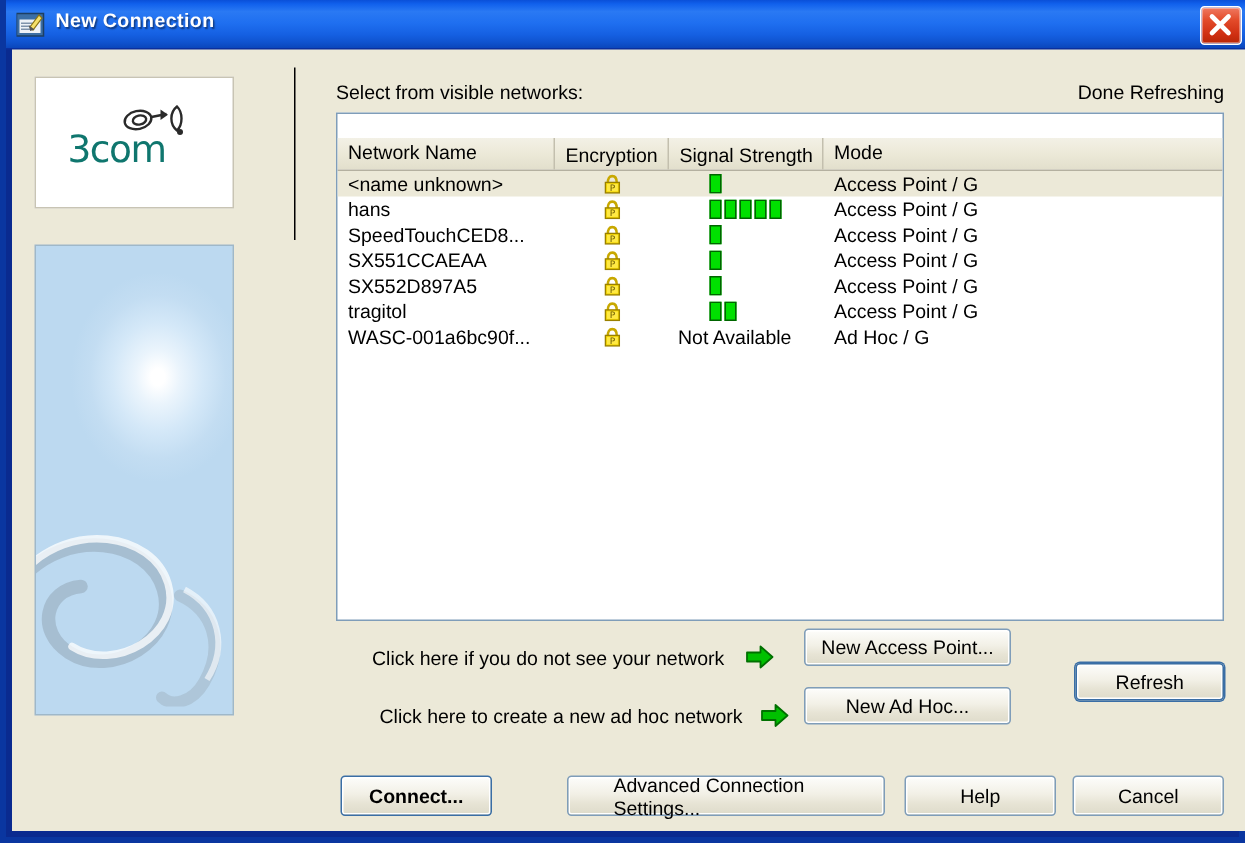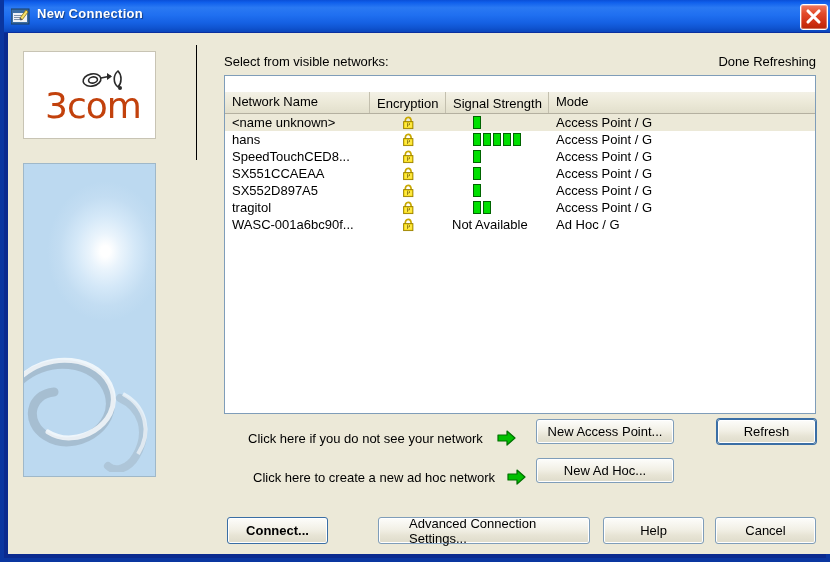--- a/index.html
+++ b/index.html
@@ -78,23 +78,23 @@
     left: 15px; top: 18px;
     width: 131px; height: 86px;
     background: #ffffff;
     border: 1px solid #c8c4b4;
   }
   .logo-mark { position: absolute; left: 56px; top: 17px; }
   .logo-word {
     position: absolute;
     left: 21px; top: 33px;
     font-family: "DejaVu Sans", sans-serif;
-    font-size: 36px;
+    font-size: 25px;
     font-weight: 500;
-    color: #c2410c;
+    color: #0f766e;
     letter-spacing: -1px;
   }
 
   .art-box {
     position: absolute;
     left: 15px; top: 130px;
     width: 131px; height: 312px;
     background:
       radial-gradient(ellipse 58px 70px at 62% 28%,
           #ffffff 0%, #ffffff 8%, #eaf4fc 26%, #d4e8f8 52%, #c3ddf2 78%, #bcd9f0 100%),
@@ -422,21 +422,21 @@
     </span>
 
     <span class="hint-text" style="left:245px; top:437px;">Click here to create a new ad hoc network</span>
     <span class="hint-arrow" style="left:499px; top:436px;">
       <svg width="19" height="16" viewBox="0 0 19 16">
         <path d="M1 5 L10 5 L10 1 L18 8 L10 15 L10 11 L1 11 Z" fill="#00c000" stroke="#007000" stroke-width="1.2" stroke-linejoin="round"></path>
       </svg>
     </span>
 
     <div class="btn" style="left:528px; top:386px; width:138px; height:25px;">New Access Point...</div>
-    <div class="btn focused" style="left:709px; top:386px; width:99px; height:25px;">Refresh</div>
+    <div class="btn focused" style="left:709px; top:409px; width:99px; height:25px;">Refresh</div>
     <div class="btn" style="left:528px; top:425px; width:138px; height:25px;">New Ad Hoc...</div>
 
     <div class="btn default" style="left:219px; top:484px; width:101px; height:27px;">Connect...</div>
     <div class="btn" style="left:370px; top:484px; width:212px; height:27px;padding-left:30px;">Advanced Connection Settings...</div>
     <div class="btn" style="left:595px; top:484px; width:101px; height:27px;">Help</div>
     <div class="btn" style="left:707px; top:484px; width:101px; height:27px;">Cancel</div>
 
   </div>
 </div>
 

